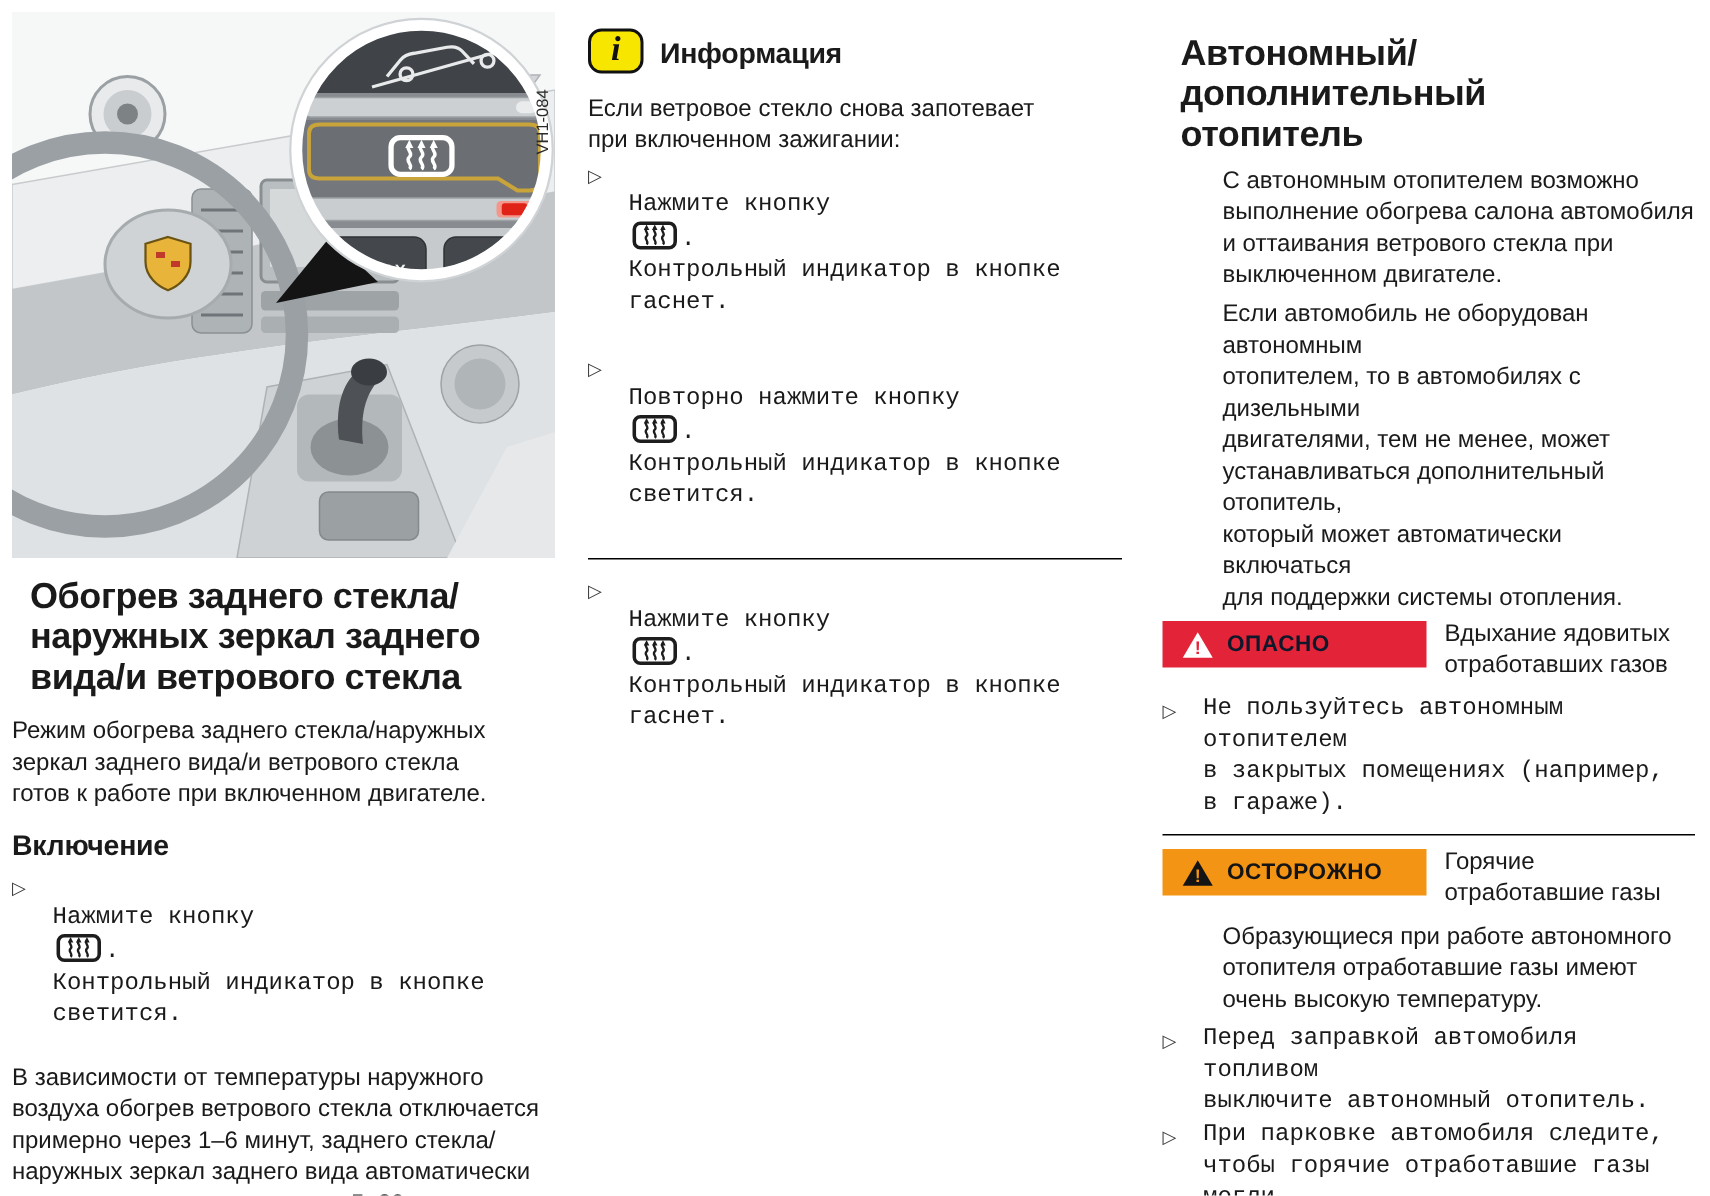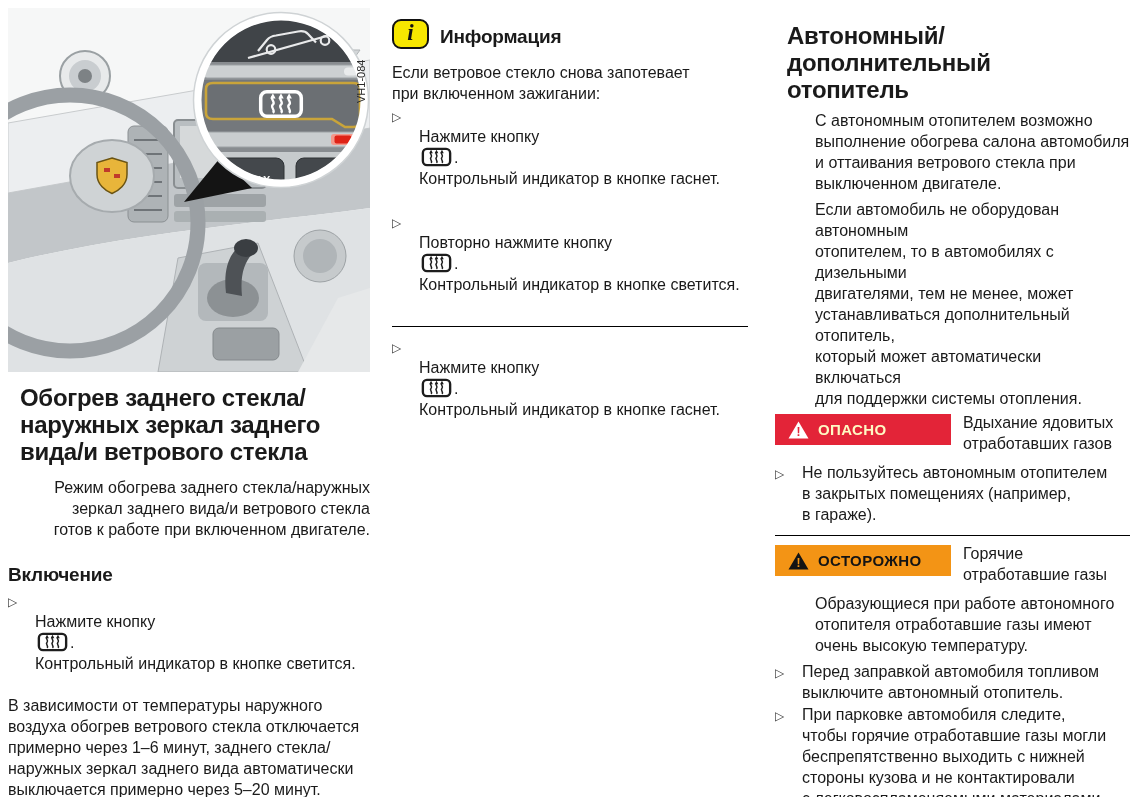--- a/index.html
+++ b/index.html
@@ -9,46 +9,46 @@
   #col-left{left:8px;top:8px;width:362px;}
   #col-mid{left:392px;top:14px;width:356px;}
   #col-right{left:775px;top:10px;width:355px;}
 
   h1{font-size:24px;line-height:27px;font-weight:bold;margin:12px;letter-spacing:-0.3px;white-space:pre-line;}
   h2{font-size:19px;line-height:22px;font-weight:bold;margin:0;letter-spacing:-0.2px;}
   p{font-size:16px;line-height:21px;margin:0;white-space:pre-line;}
 
   .figure-wrap{width:362px;height:364px;}
   #col-left h1{margin-top:12px;}
-  #col-left .intro{margin-top:7px;text-align:right;}
-  #col-left h2{margin-top:24px;margin-bottom:4px;}
+  #col-left .intro{margin-top:7px;}
+  #col-left h2{margin-top:14px;margin-bottom:4px;}
 
   .bullet{display:flex;font-size:16px;line-height:21px;margin:1px 0 0 0;}
   .marker{flex:0 0 27px;font-size:12px;color:#3a3a3a;padding-top:2px;}
-  .bullet-body{flex:1;white-space:pre-line;}
+  .bullet-body{flex:1;white-space:pre-line;font-family:Liberation Mono, monospace;}
   .subline{white-space:pre-line;}
 
   .btn-icon{width:31px;height:20px;vertical-align:-4px;color:#1d1d1d;margin:0 2px;}
 
   .info-head{display:flex;align-items:center;gap:11px;margin-bottom:9px;}
   .info-icon{width:37px;height:30px;background:#f7e700;border:2px solid #111;border-radius:9px;
              box-sizing:border-box;display:flex;align-items:center;justify-content:center;
              font:italic bold 23px "Liberation Serif",serif;color:#111;padding-bottom:2px;}
   .rule{border:none;border-top:1.5px solid #000;margin:10px 0 9px 0;width:100%;}
   #col-mid h2{margin:12px 0 5px 0;}
 
   #col-right h1{margin-bottom:7px;}
   #col-right p{margin-bottom:5px;margin-left:40px;}
   .warnrow{display:flex;gap:12px;margin:5px 0 8px 0;}
   .warnbox{flex:0 0 176px;height:31px;display:flex;align-items:center;gap:9px;
            padding-left:13px;box-sizing:border-box;}
   .warnbox.danger{background:#e32438;}
   .warnbox.caution{background:#f39415;}
   .warnlabel{font-size:15px;font-weight:bold;letter-spacing:0.4px;}
-  .danger .warnlabel{color:#fef9c3;}
+  .danger .warnlabel{color:#0f172a;}
   .caution .warnlabel{color:#141414;}
   .warnside{flex:1;font-size:16px;line-height:21px;white-space:pre-line;margin-top:-2px;}
   svg text{font-family:"Liberation Sans",sans-serif;}
 </style>
 </head>
 <body>
 
 <svg width="0" height="0" style="position:absolute" aria-hidden="true">
   <symbol id="sym-defrost" viewBox="0 0 34 22">
     <rect x="2" y="2" width="30" height="18" rx="4.5" fill="none" stroke="currentColor" stroke-width="2.6"></rect>

